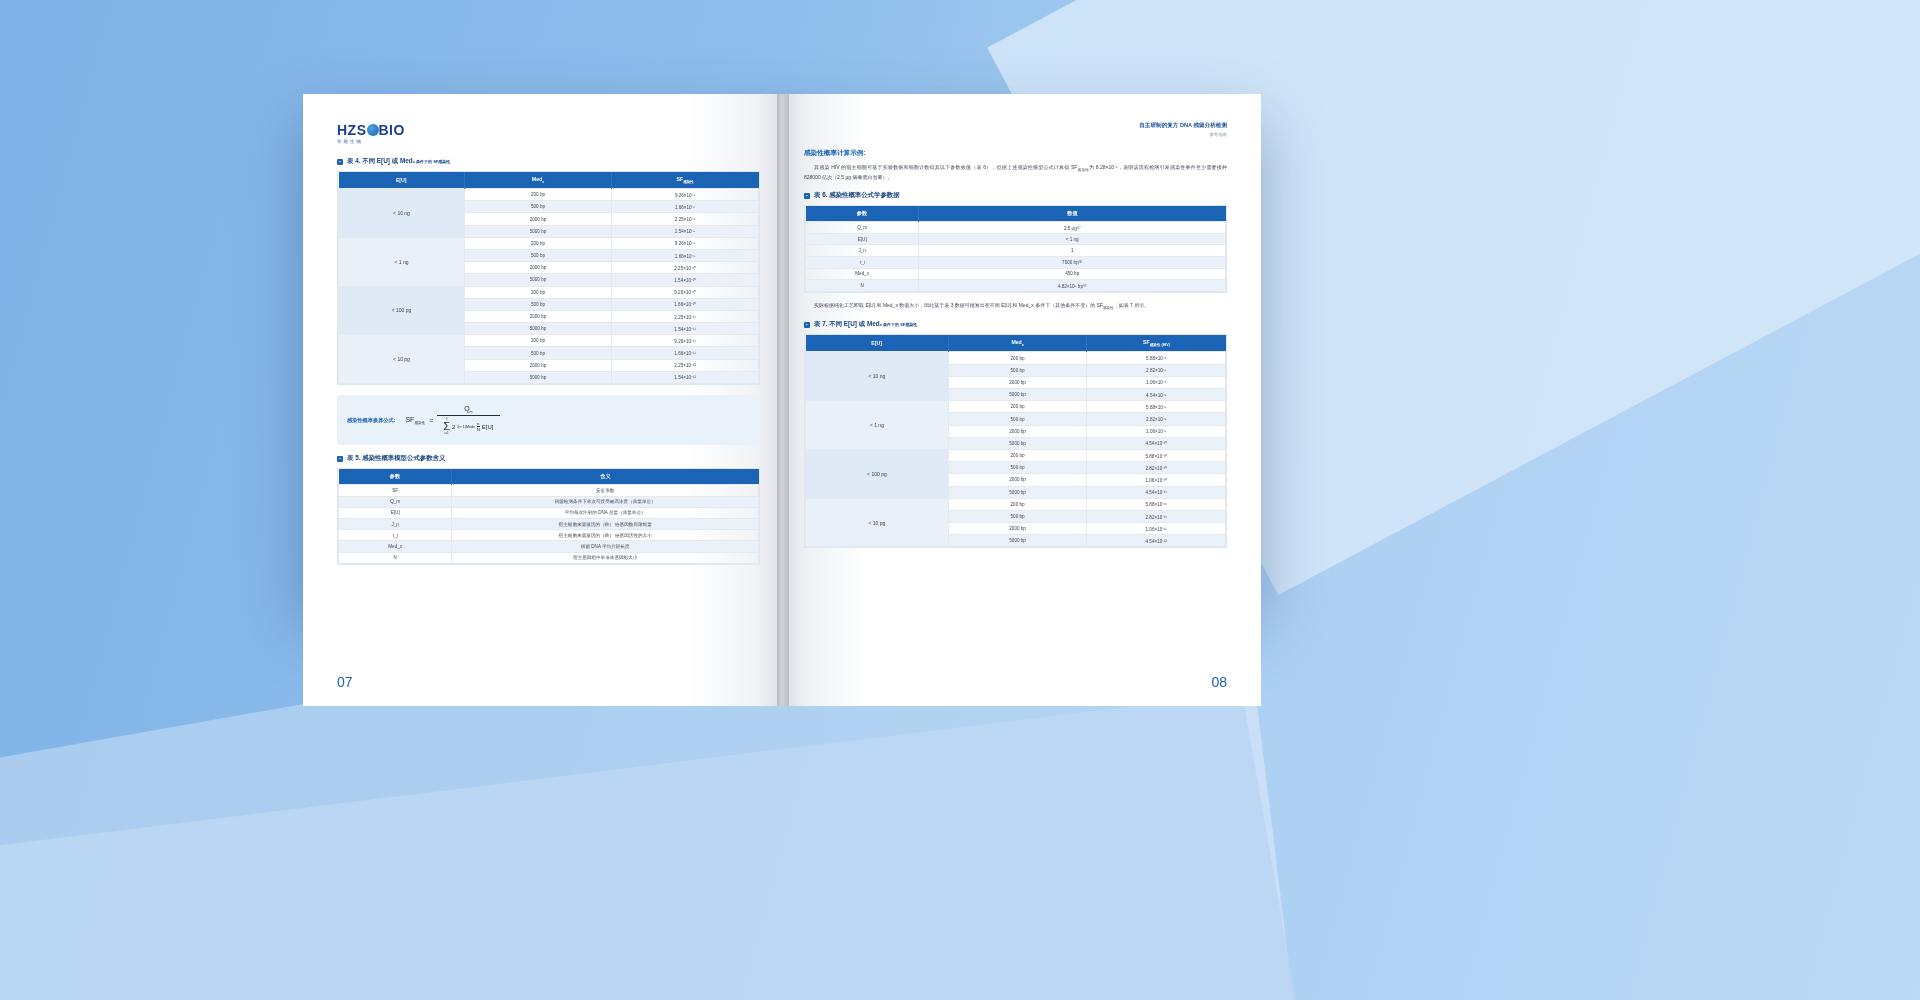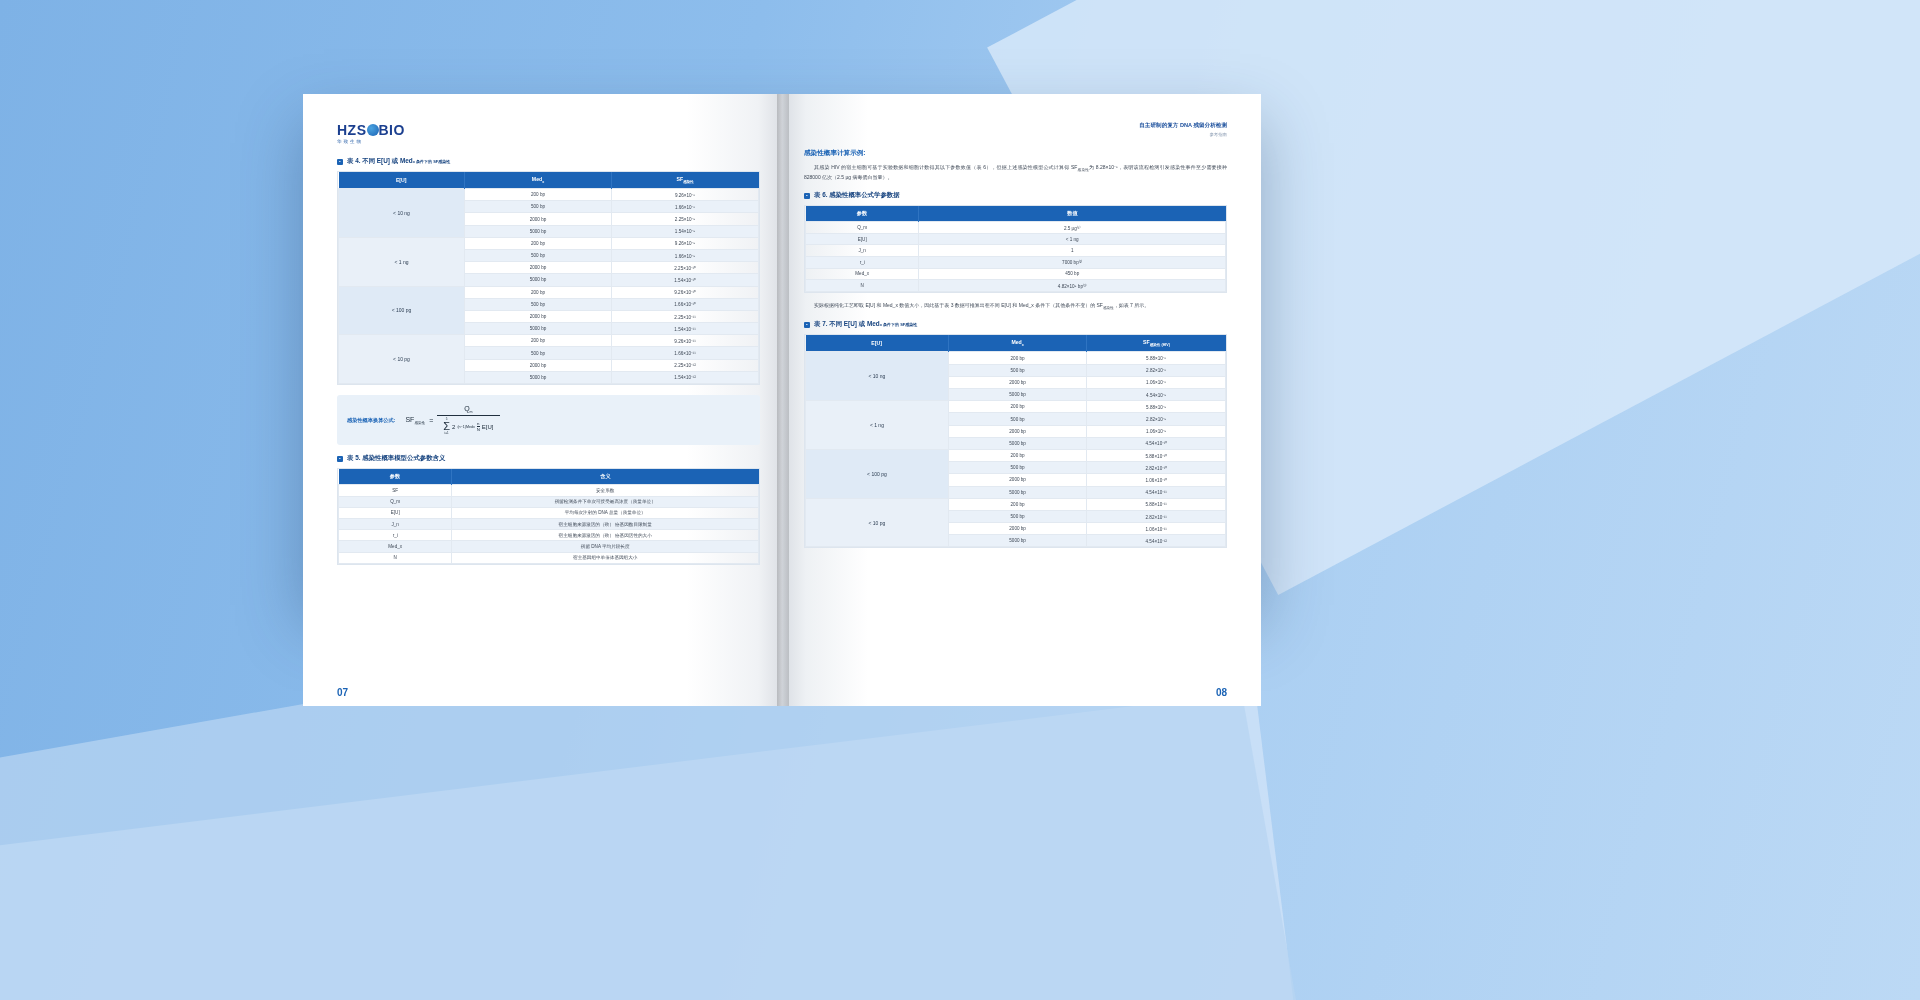--- a/index.html
+++ b/index.html
@@ -72,21 +72,21 @@
   .frac .den{font-size:6px;border-top:1px solid #21303f;padding:2px 6px 0 6px;display:flex;align-items:center;gap:2px;}
   .sigma{display:inline-flex;flex-direction:column;align-items:center;line-height:1;}
   .sigma .top{font-size:3px;}
   .sigma .big{font-size:11px;}
   .sigma .bot{font-size:3px;}
   .supsm{font-size:3.6px;vertical-align:super;}
   .subsm{font-size:3.6px;vertical-align:sub;}
   .minifrac{display:inline-flex;flex-direction:column;align-items:center;font-size:4.4px;}
   .minifrac .d{border-top:1px solid #21303f;}
 
-  .folio{position:absolute;bottom:8px;font-size:10px;color:#1b63b5;font-weight:bold;}
+  .folio{position:absolute;bottom:16px;font-size:14px;color:#1b63b5;font-weight:normal;}
   .folio.l{left:34px;}
   .folio.r{right:34px;}
 </style>
 </head>
 <body>
 
 <div class="bg">
   <div class="wash1"></div>
   <div class="tri-top"></div>
   <div class="tri-bottom2"></div>

